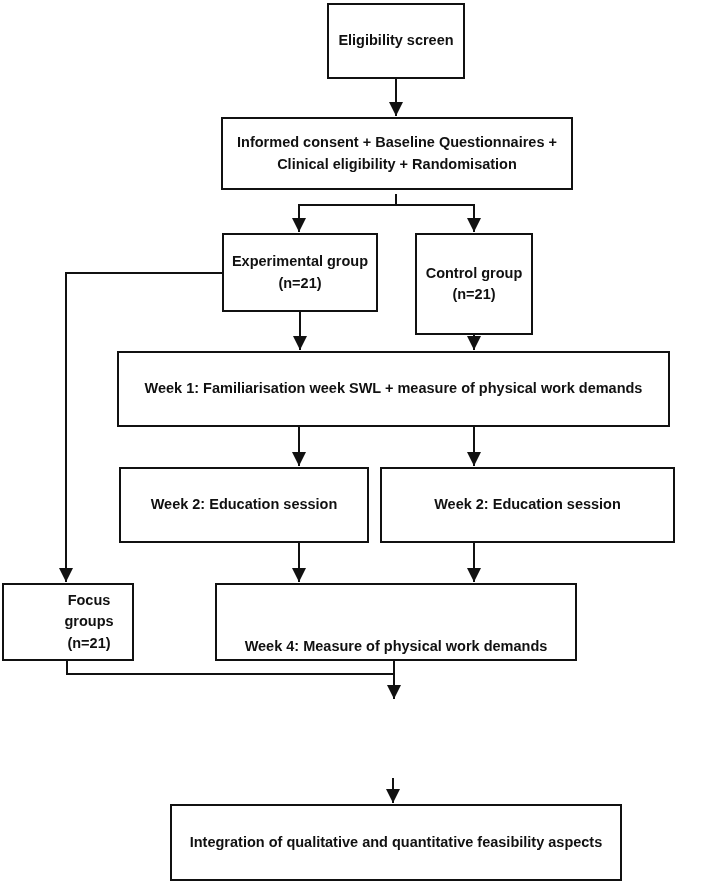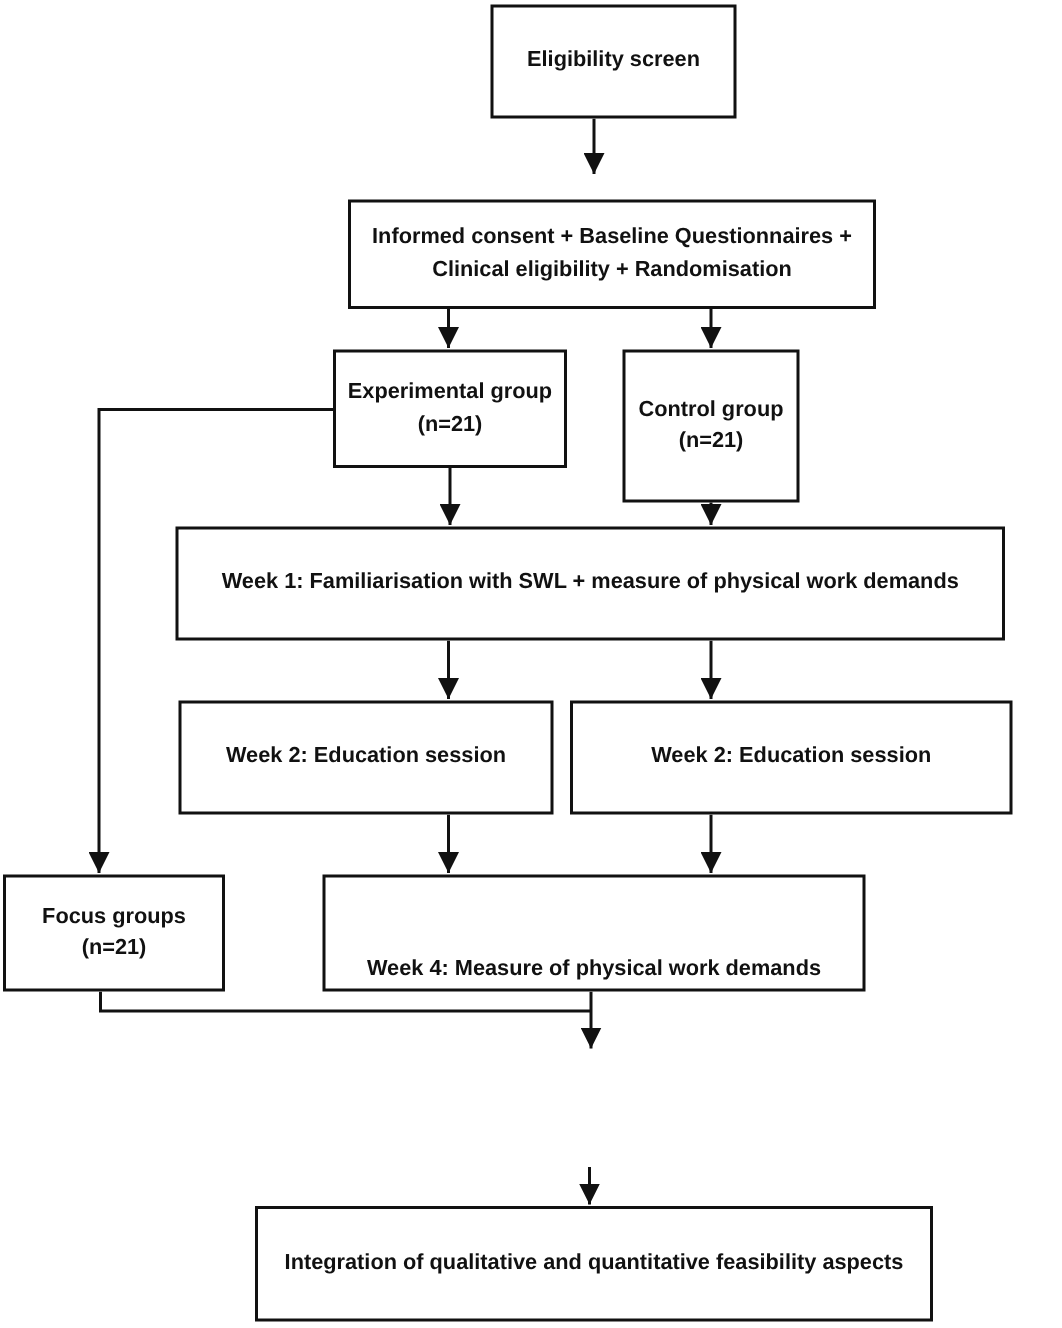--- a/index.html
+++ b/index.html
@@ -31,28 +31,28 @@
     align-items:center;
     justify-content:center;
     text-align:center;
     font-size:14.5px;
     font-weight:bold;
     line-height:1.45;
     padding:2px 6px;
   }
   .box .ital{font-style:italic;}
   
-  .b-eligibility{left:327px;top:3px;width:164px;height:76px;}
-  .b-consent{left:221px;top:133px;width:352px;height:73px;margin-left:11px;}
+  .b-eligibility{left:327px;top:3px;width:138px;height:76px;}
+  .b-consent{left:221px;top:117px;width:352px;height:73px;}
   .b-experimental{left:222px;top:233px;width:156px;height:79px;}
   .b-control{left:415px;top:233px;width:118px;height:102px;}
   .b-week1{left:117px;top:351px;width:553px;height:76px;}
   .b-week2a{left:119px;top:467px;width:250px;height:76px;}
   .b-week2b{left:380px;top:467px;width:295px;height:76px;}
-  .b-focus{left:2px;top:583px;width:148px;height:78px;}
+  .b-focus{left:2px;top:583px;width:132px;height:78px;padding-left:48px;}
   .b-week4{left:215px;top:583px;width:362px;height:78px;justify-content:flex-end;}
   .b-followup{left:84px;top:700px;width:619px;height:78px;}
   .b-integration{left:170px;top:804px;width:452px;height:77px;justify-content:center;}
 </style>
 </head>
 <body>
 
 <div class="canvas">
 
   <svg class="connectors" viewBox="0 0 708 885" xmlns="http://www.w3.org/2000/svg">
@@ -94,21 +94,21 @@
     <span>Experimental group</span>
     <span>(n=21)</span>
   </div>
 
   <div class="box b-control">
     <span>Control group</span>
     <span>(n=21)</span>
   </div>
 
   <div class="box b-week1">
-    <span>Week 1: Familiarisation with SWL + measure of physical work demands</span>
+    <span>Week 1: Familiarisation week SWL + measure of physical work demands</span>
   </div>
 
   <div class="box b-week2a">
     <span>Week 2: Education session</span>
   </div>
 
   <div class="box b-week2b">
     <span>Week 2: Education session</span>
   </div>
 

